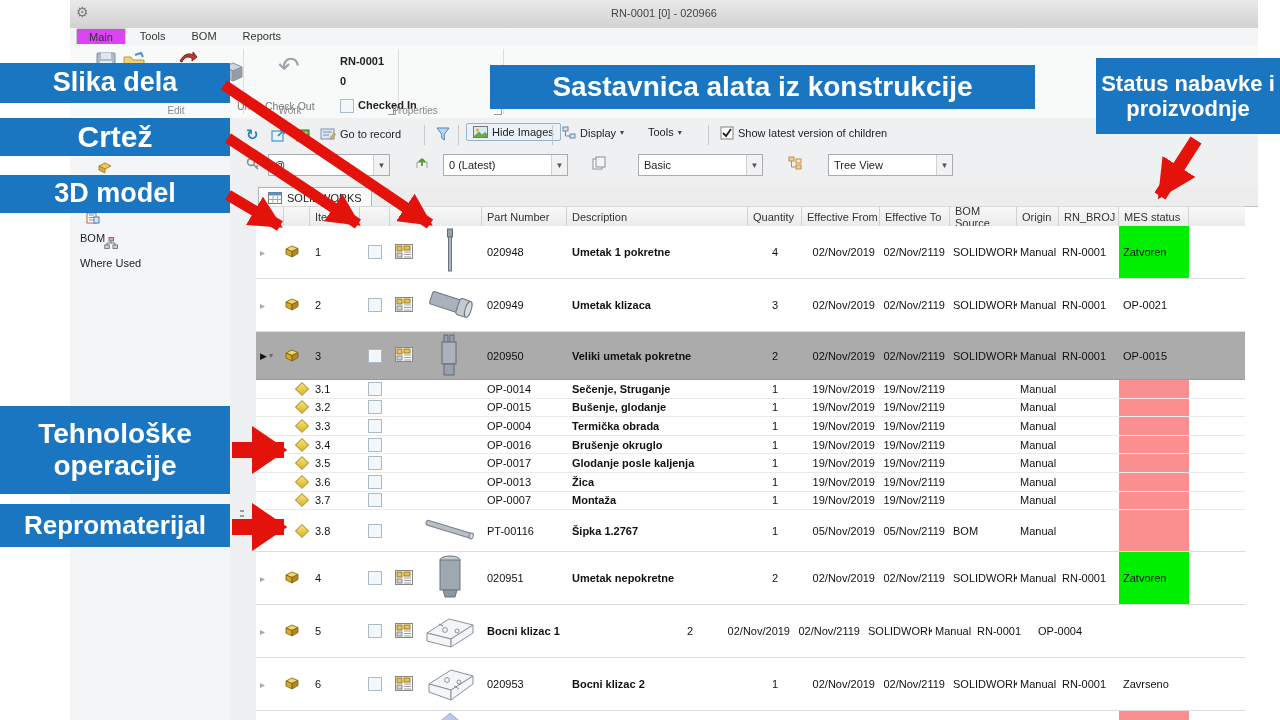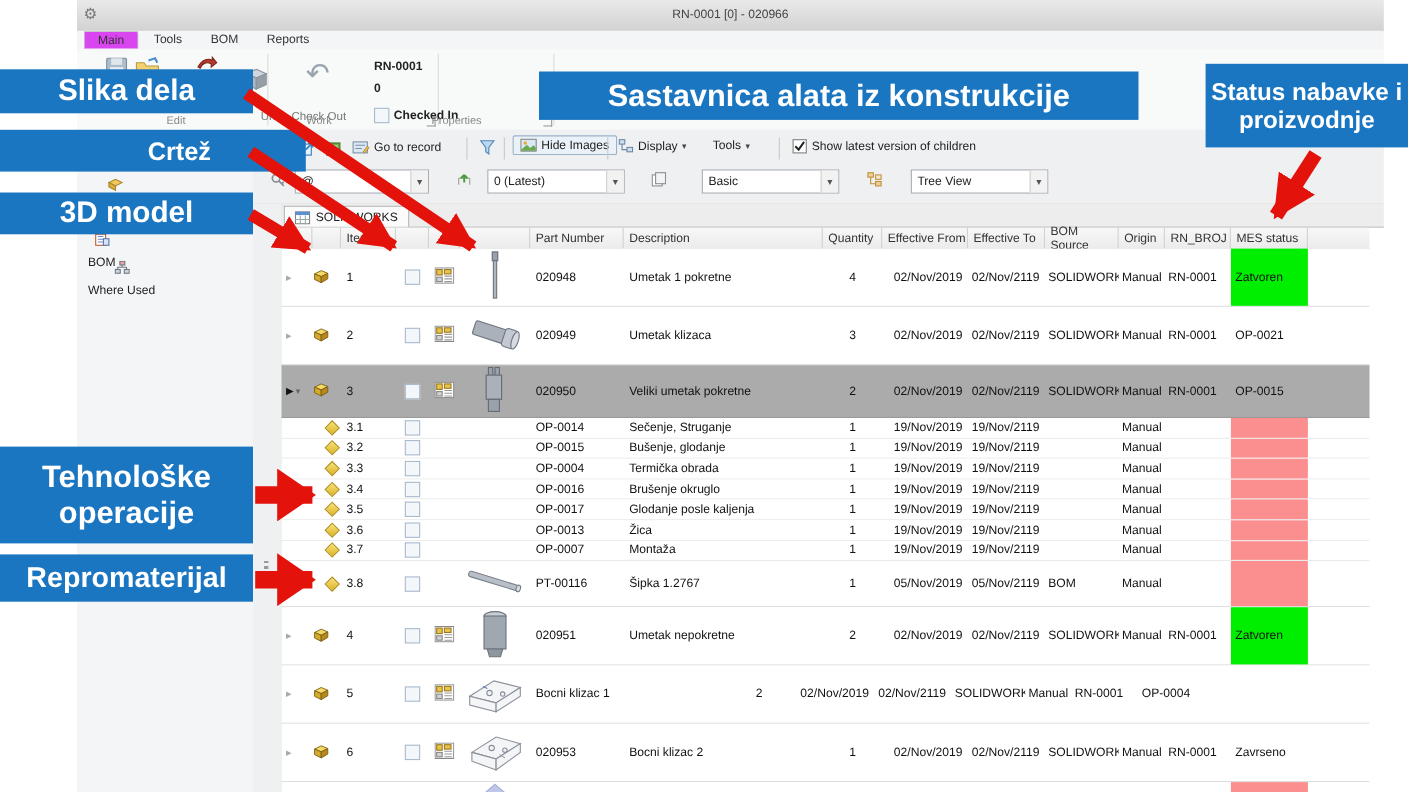--- a/index.html
+++ b/index.html
@@ -59,41 +59,41 @@
   .row.r-partial{height:14px;border-bottom:none;}
   .row.sel{background:#ababab;height:47px;border-bottom:1px solid #9a9a9a;}
   .cell{box-sizing:border-box;display:flex;align-items:center;font-size:11px;color:#111;overflow:hidden;white-space:nowrap;}
   .c-exp{width:28px;padding-left:4px;gap:2px;}
   .c-icon{width:26px;}
   .c-item{width:50px;padding-left:5px;}
   .c-chk{width:30px;justify-content:center;}
   .c-draw{width:28px;justify-content:center;}
   .c-thumb{width:64px;justify-content:center;position:relative;}
   .c-pn{width:85px;padding-left:5px;}
-  .c-desc{width:181px;padding-left:5px;}
+  .c-desc{width:181px;padding-left:5px;font-weight:bold;}
   .c-qty{width:54px;justify-content:center;}
   .c-from{width:78px;justify-content:flex-end;padding-right:5px;}
   .c-to{width:70px;justify-content:flex-end;padding-right:5px;}
   .c-src{width:67px;padding-left:3px;}
   .c-org{width:42px;padding-left:3px;}
   .c-rn{width:60px;padding-left:3px;}
   .c-mes{width:70px;padding-left:4px;}
   .mes-green{background:#00ee00;}
   .mes-pink{background:#fb8f8f;}
   .exp-tri{color:#a9a9a9;font-size:10px;}
   .exp-cur{color:#111;font-size:9px;}
   .exp-open{color:#666;font-size:8px;}
   .diamond{width:8px;height:8px;transform:rotate(45deg);background:linear-gradient(135deg,#f6e27c,#ddb422);
            border:1px solid #b28d14;margin-left:13px;}
 
   
   .anno{position:absolute;background:#1b76c1;color:#fff;font-weight:bold;display:flex;align-items:center;
         justify-content:center;text-align:center;z-index:40;line-height:1.15;}
   #anno-slika{left:0;top:63px;width:230px;height:40px;font-size:27px;}
-  #anno-crtez{left:0;top:118px;width:230px;height:38px;font-size:23px;padding-left:48px;}
+  #anno-crtez{left:0;top:118px;width:230px;height:38px;font-size:30px;}
   #anno-model{left:0;top:175px;width:230px;height:38px;font-size:27px;}
   #anno-tehno{left:0;top:406px;width:230px;height:88px;font-size:28px;padding:0 18px;box-sizing:border-box;}
   #anno-repro{left:0;top:504px;width:230px;height:43px;font-size:26px;}
   #anno-banner{left:490px;top:65px;width:545px;height:44px;font-size:28px;}
   #anno-status{left:1096px;top:58px;width:184px;height:76px;font-size:22px;}
   #arrow-layer{position:absolute;inset:0;z-index:45;pointer-events:none;}
 </style>
 </head>
 <body>
 
@@ -139,21 +139,21 @@
       <span class="rico" style="left:208px;top:6px;font-size:26px;color:#9aa4ad;">↶</span>
       <span class="ribbon-txt" style="left:167px;top:55px;">Undo Check Out</span>
       <div class="rsep" style="left:328px;"></div>
 
       <span class="rb-strong" style="left:270px;top:10px;">RN-0001</span>
       <span class="rb-strong" style="left:270px;top:30px;">0</span>
       <span class="rico" style="left:270px;top:52px;"><span class="chk"></span></span>
       <span class="rb-strong" style="left:288px;top:54px;">Checked In</span>
       <div class="rsep" style="left:433px;"></div>
 
-      <span class="rgroup-label" style="left:40px;width:100px;margin-top:21px;">Edit</span>
+      <span class="rgroup-label" style="left:56px;width:100px;margin-top:21px;">Edit</span>
       <span class="rgroup-label" style="left:160px;width:120px;">Work</span>
       <span class="rgroup-label" style="left:280px;width:130px;">Properties</span>
       <div class="launcher" style="left:318px;"></div>
       <div class="launcher" style="left:424px;"></div>
     </div>
   </div>
 
   <div id="sidebar">
       <div class="nav-item" style="top: 44px;">
         <span><svg width="14" height="12">

